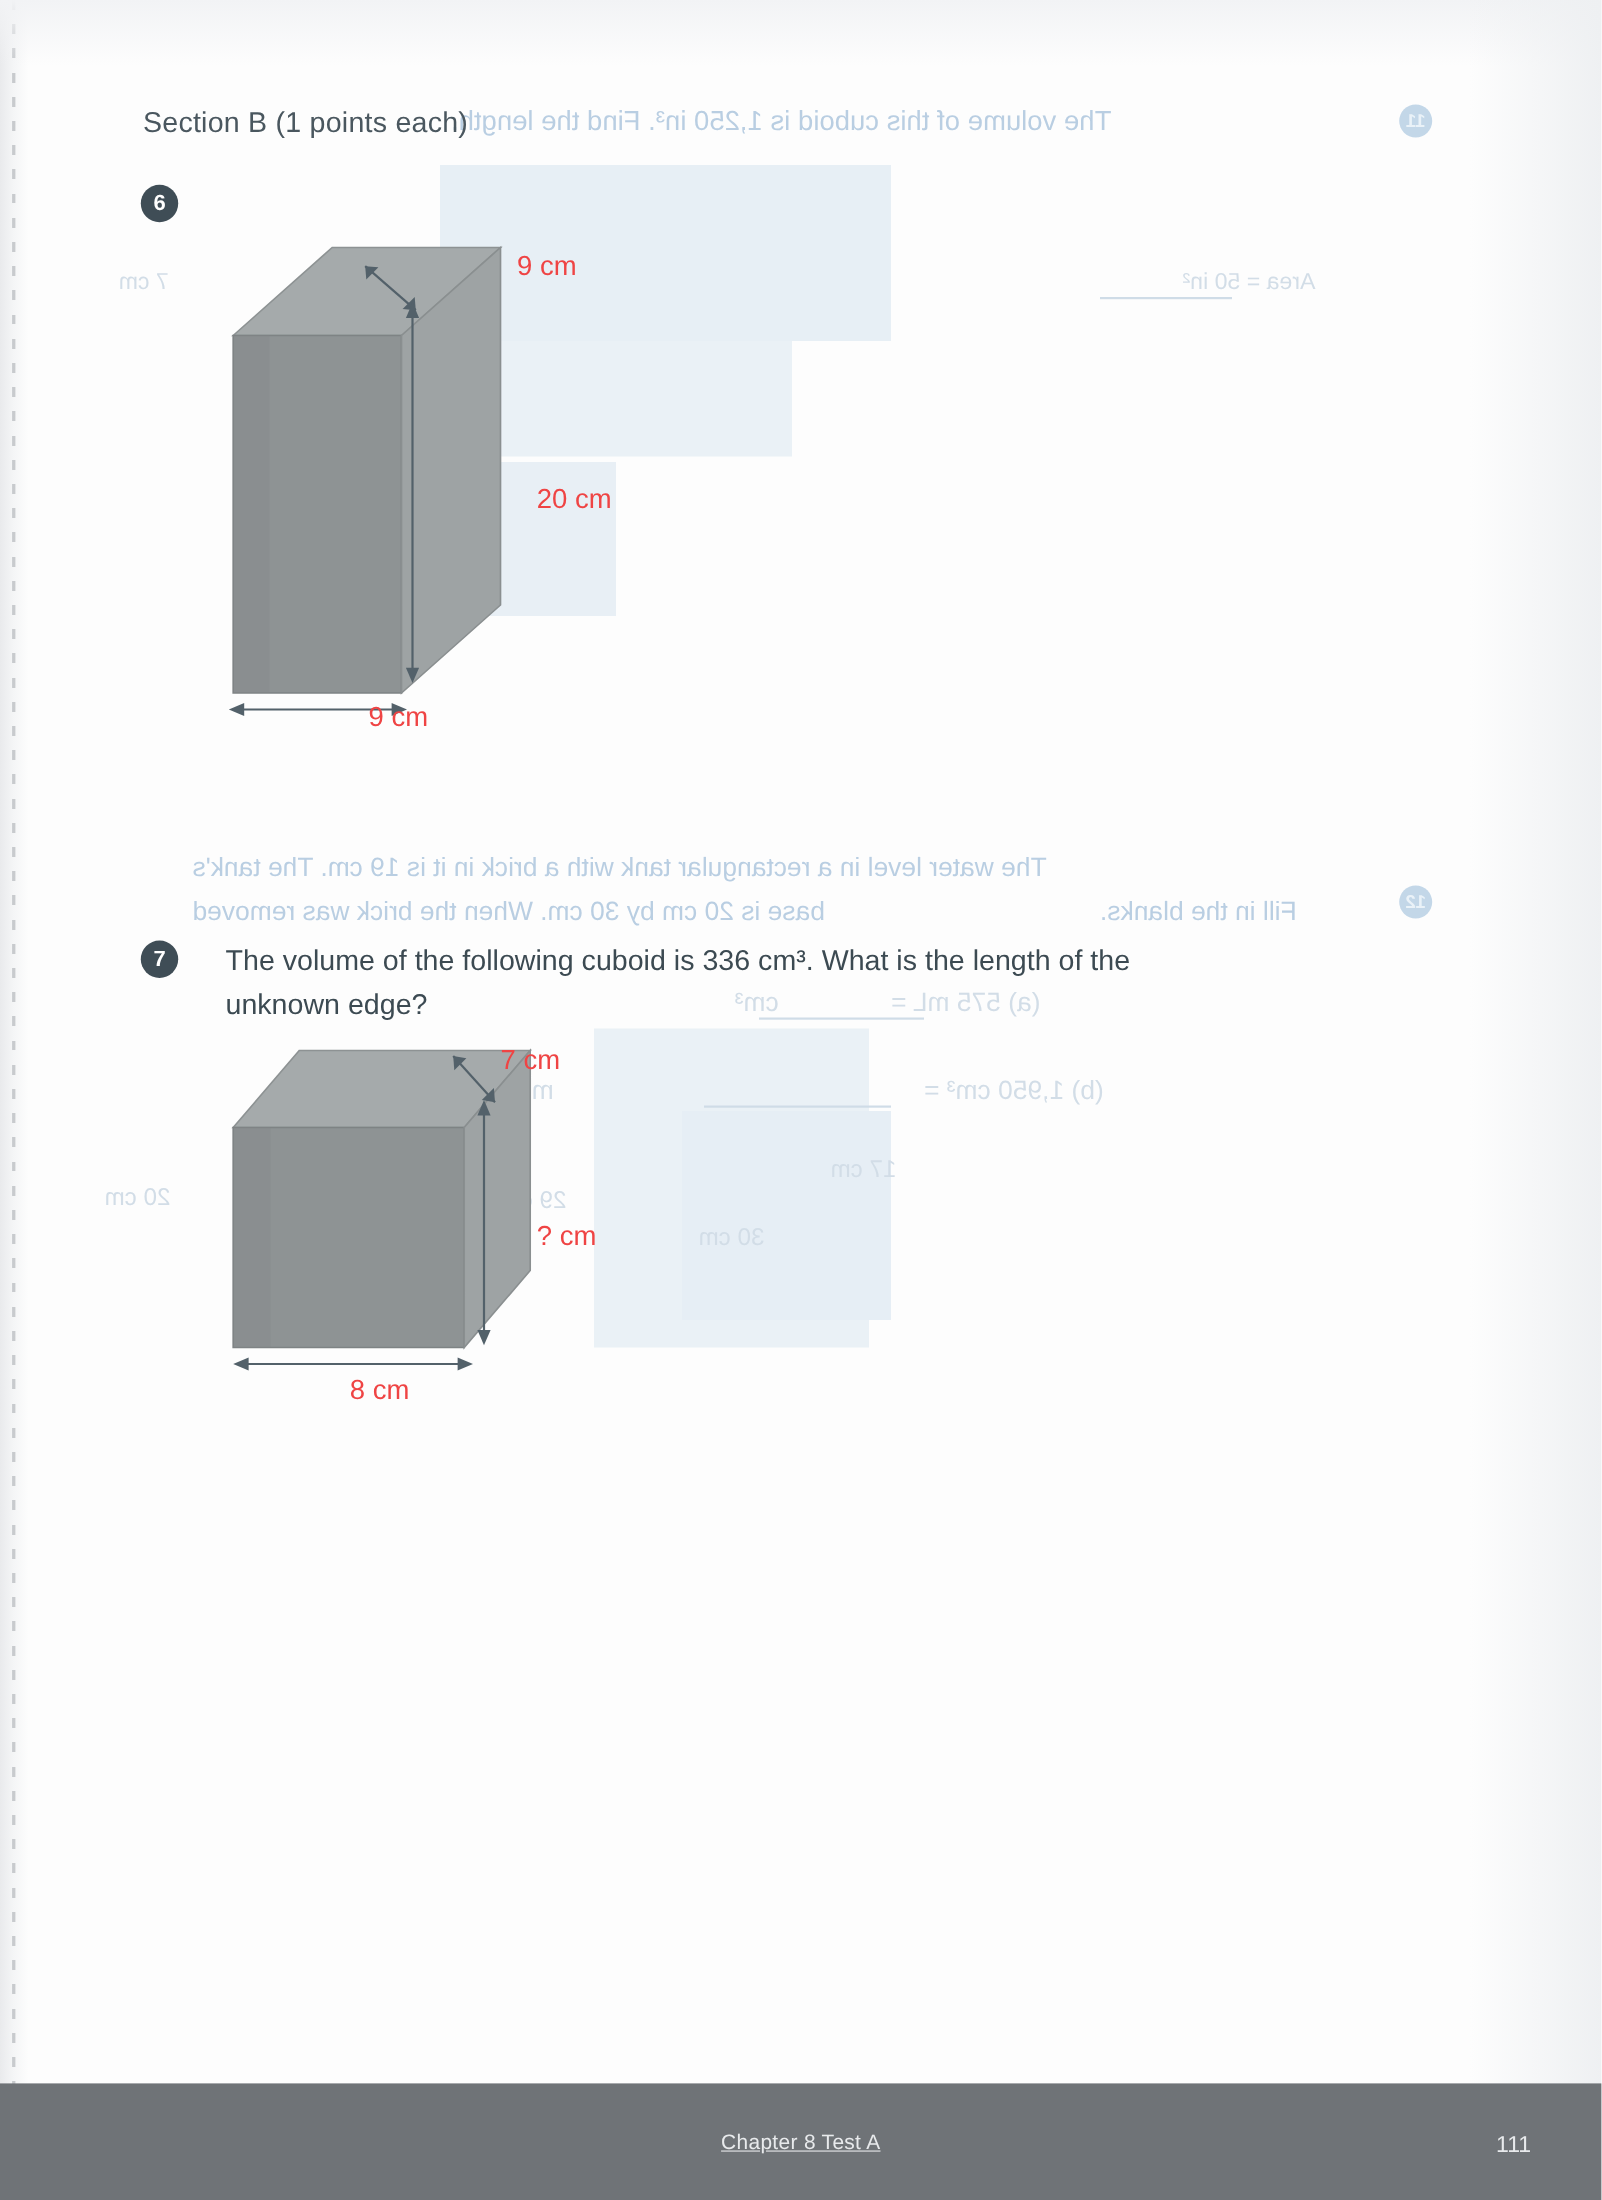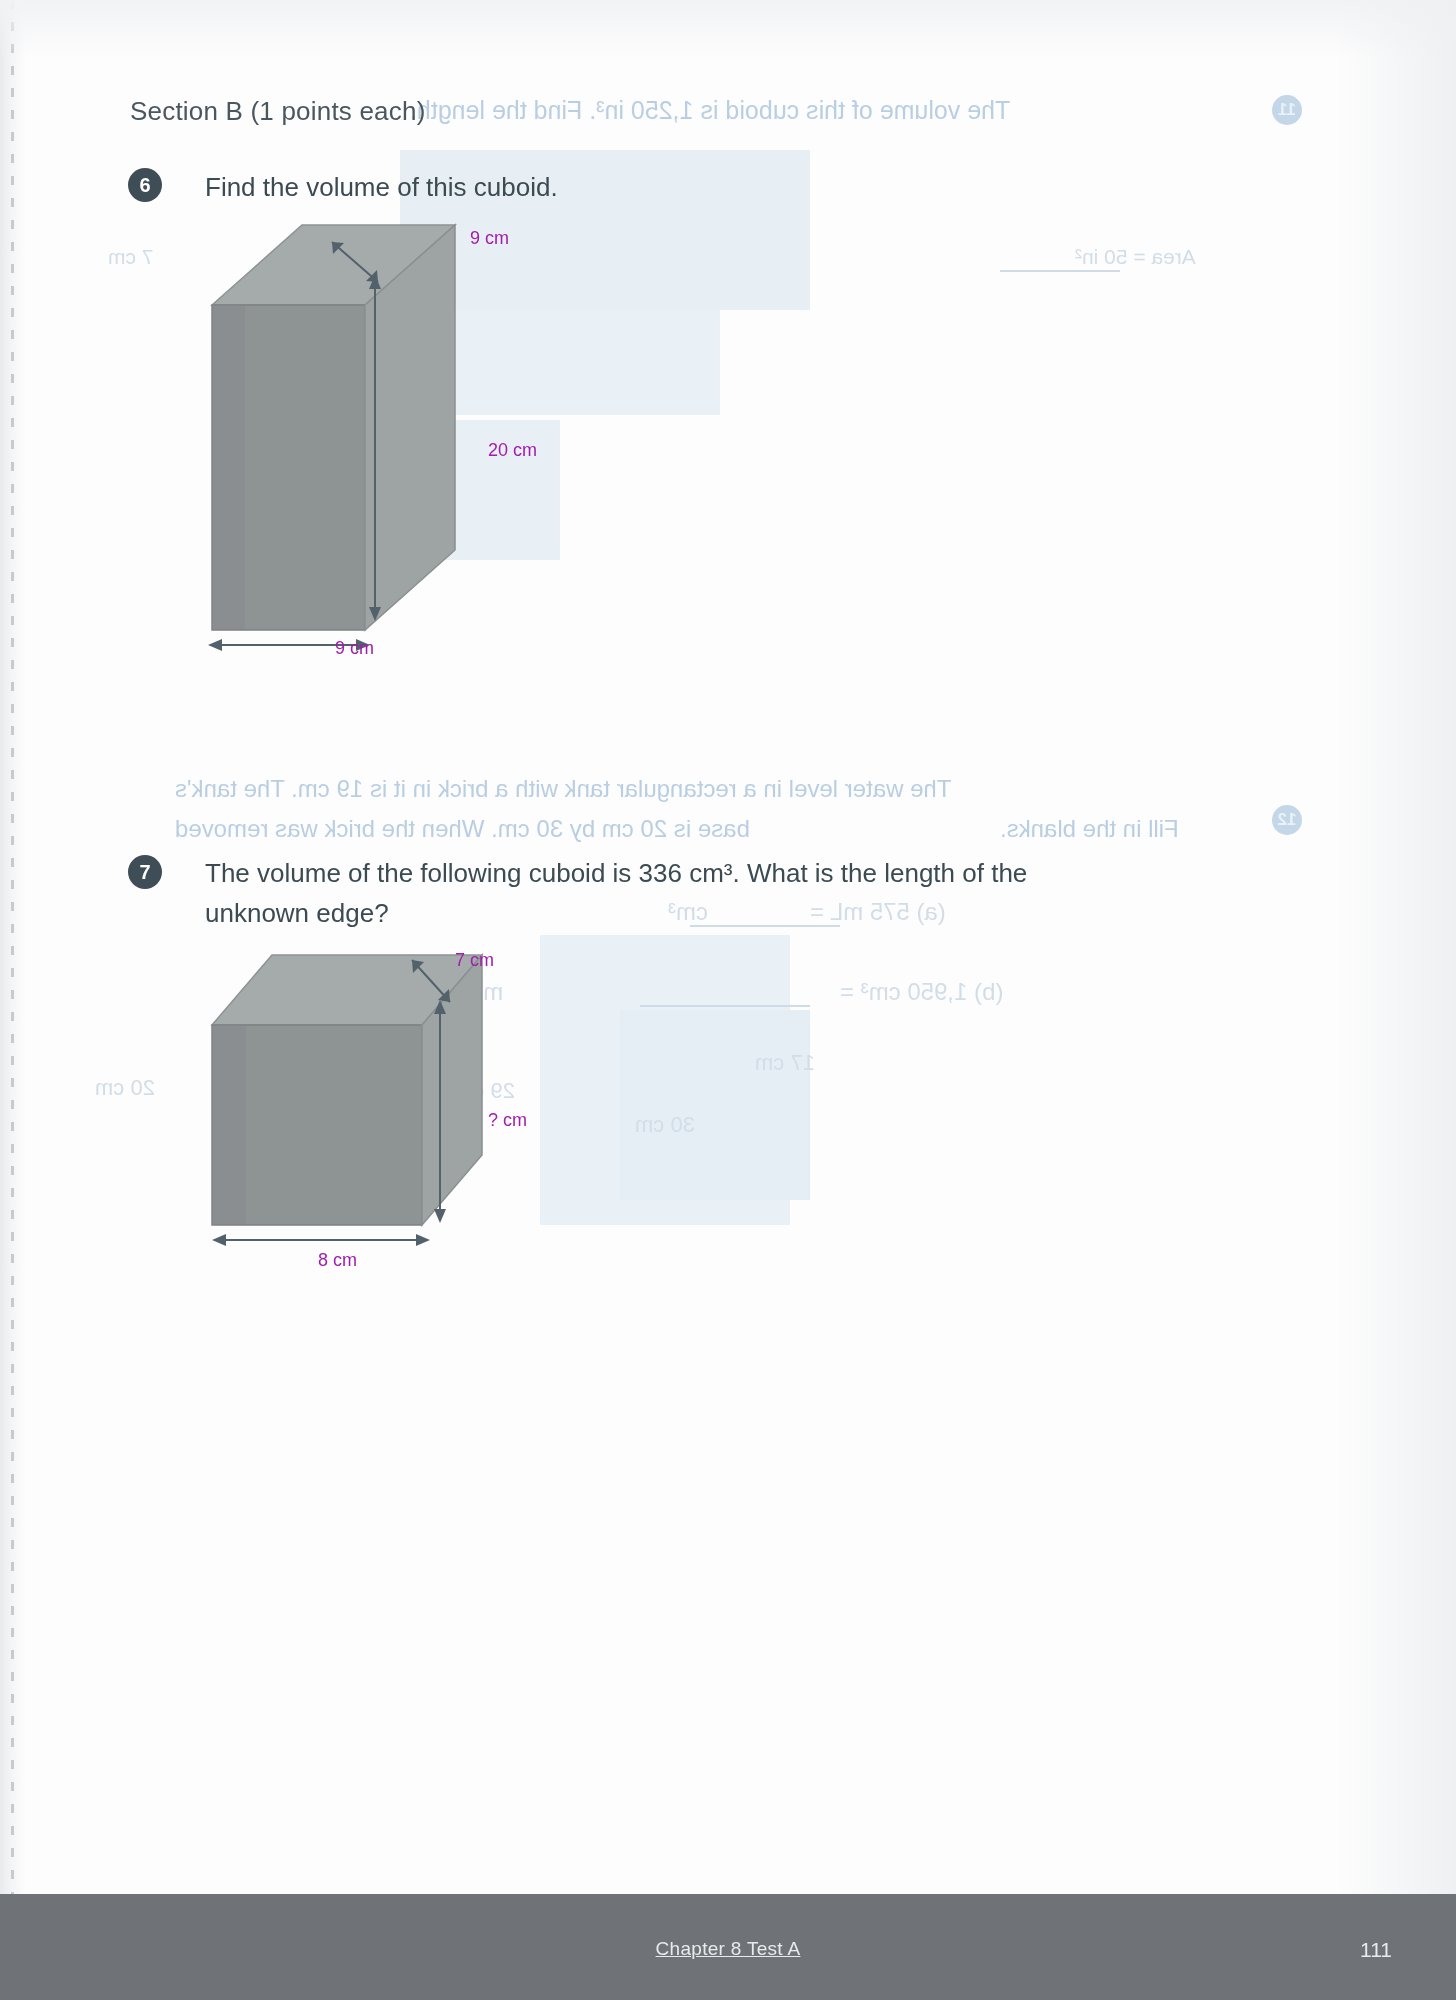--- a/index.html
+++ b/index.html
@@ -119,22 +119,22 @@
 
   .q-text {
     position: absolute;
     font-size: 26px;
     line-height: 40px;
     color: #3c4a52;
   }
 
   .dim-label {
     position: absolute;
-    font-size: 18px;
-    color: #a21caf;
+    font-size: 25px;
+    color: #ef4444;
     white-space: nowrap;
   }
 
   
   .fig { position: absolute; }
   .fig svg { display: block; }
 
   
   .footer-bar {
     position: absolute;
@@ -201,21 +201,20 @@
       <div class="bleed-badge" style="left: 1272px; top: 95px;">11</div>
       <div class="bleed-badge" style="left: 1272px; top: 805px;">12</div>
     </div>
 </div>
 
 <div class="content">
 
   <div class="section-heading">Section B (1 points each)</div>
 
   <div class="q-badge" style="left:128px; top:168px;">6</div>
-  <div class="q-text" style="left:205px; top:167px; width:1050px;">Find the volume of this cuboid.</div>
 
   <div class="fig" style="left:150px; top:205px;">
     <svg width="420" height="480" viewBox="0 0 420 480" aria-hidden="true">
 
       <polygon points="62,100 152,20 305,20 215,100" fill="#a5aaab" stroke="#8d9293" stroke-width="1.5"></polygon>
 
       <polygon points="62,100 215,100 215,425 62,425" fill="#8e9394" stroke="#7e8384" stroke-width="1.5"></polygon>
 
       <polygon points="215,100 305,20 305,345 215,425" fill="#9ea3a4" stroke="#8a8f90" stroke-width="1.5"></polygon>
 

